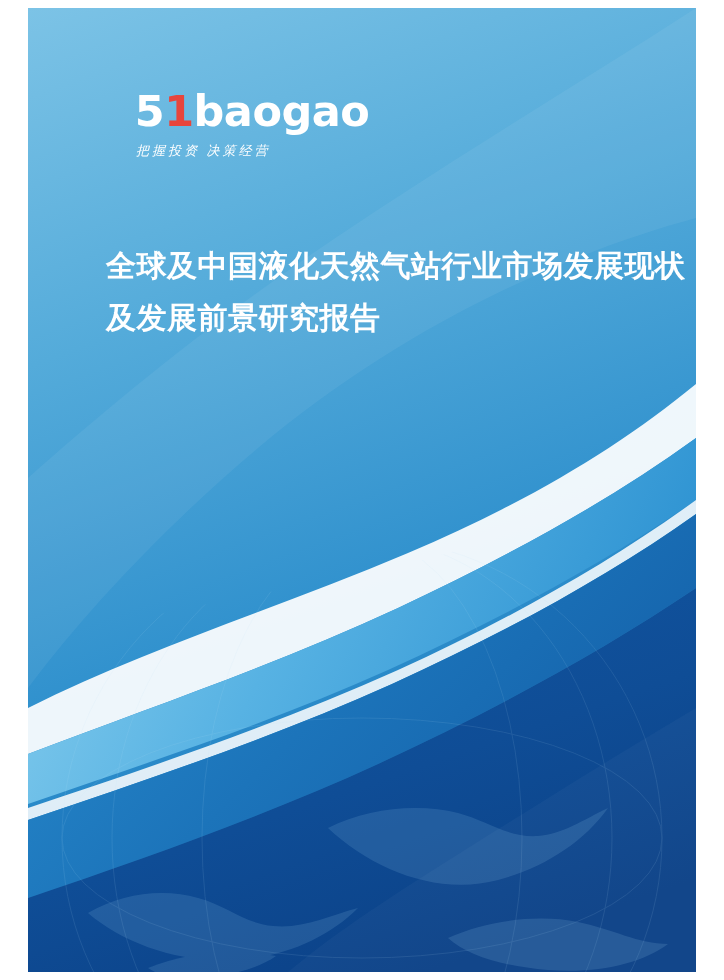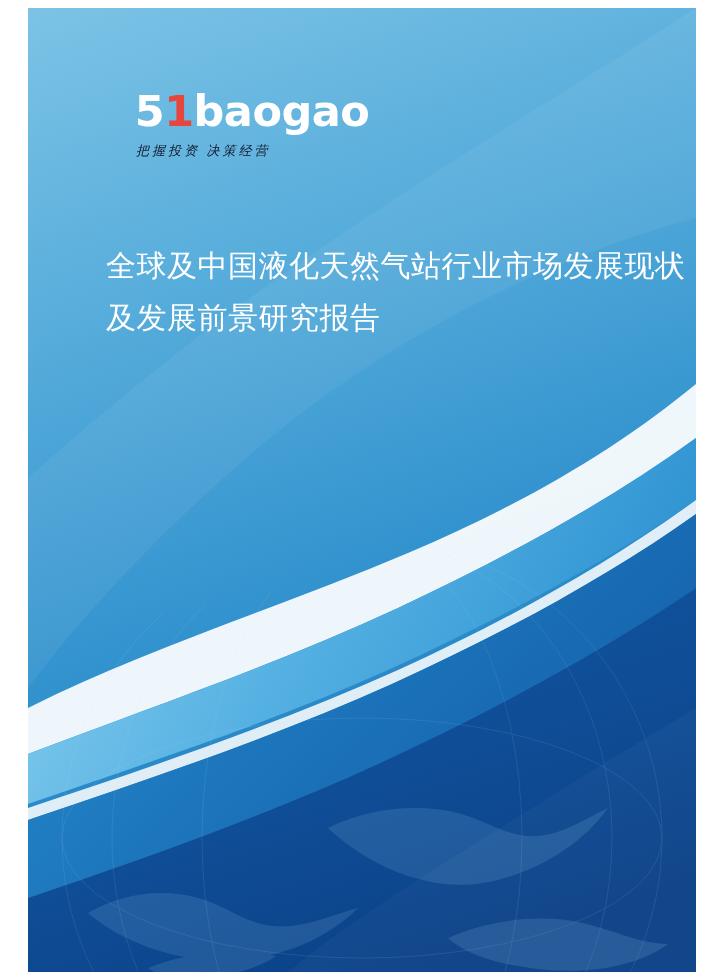--- a/index.html
+++ b/index.html
@@ -52,34 +52,34 @@
     white-space: nowrap;
     text-align: center;
   }
   .logo-main .digit-1 {
     color: #e8453c;
   }
   .logo-sub {
     margin-top: 8px;
     margin-left: 34px;
     font-size: 13px;
-    color: #0f172a;
+    color: #ffffff;
     letter-spacing: 3px;
     font-style: italic;
     white-space: nowrap;
   }
   .title {
     position: absolute;
     left: 78px;
     top: 232px;
     width: 580px;
     font-size: 30px;
     line-height: 52px;
     color: #ffffff;
-    font-weight: normal;
+    font-weight: bold;
     letter-spacing: 0.5px;
     font-family: "Liberation Sans", sans-serif;
   }
 </style>
 </head>
 <body>
 
 <div class="page">
 
   <div class="cover">

